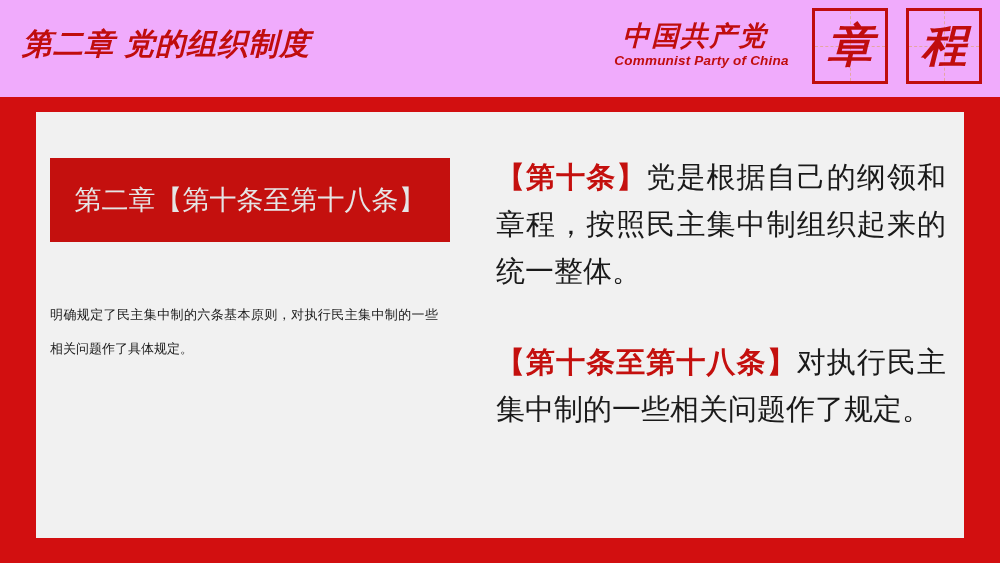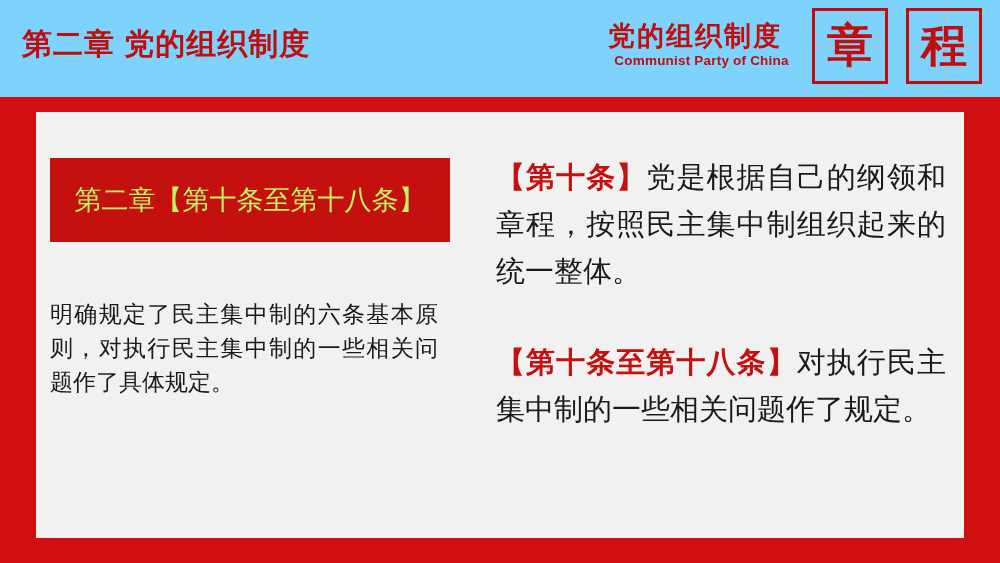--- a/index.html
+++ b/index.html
@@ -20,22 +20,23 @@
     background: #d20f10;
   }
 
   
   .header {
     position: absolute;
     left: 0;
     top: 0;
     width: 1000px;
     height: 97px;
-    background: #7dd3fc;
+    background: #f0abfc;
     box-sizing: border-box;
+    font-style: italic;
   }
   .header-title {
     position: absolute;
     left: 22px;
     top: 24px;
     font-size: 30px;
     font-weight: bold;
     color: #c00d0d;
     letter-spacing: 1px;
     font-family: "Liberation Sans", sans-serif;
@@ -131,32 +132,32 @@
     width: 400px;
     min-height: 84px;
     background: #c4100e;
     display: flex;
     align-items: center;
     justify-content: center;
     box-sizing: border-box;
     padding: 10px 16px;
   }
   .chapter-banner-text {
-    color: #bef264;
+    color: #e5e5e5;
     font-size: 27px;
     line-height: 40px;
     text-align: center;
     font-family: "Liberation Serif", serif;
   }
   .left-paragraph {
     position: absolute;
     left: 14px;
     top: 186px;
     width: 388px;
-    font-size: 23px;
+    font-size: 13px;
     line-height: 34px;
     color: #1a1a1a;
     font-family: "Liberation Serif", serif;
     text-align: justify;
   }
 
   
   .right-col {
     position: absolute;
     left: 440px;
@@ -184,21 +185,21 @@
 </style>
 </head>
 <body>
 
 <div class="slide">
 
   <div class="header">
     <div class="header-title">第二章 党的组织制度</div>
 
     <div class="brand-block">
-      <div class="brand-cn">党的组织制度</div>
+      <div class="brand-cn">中国共产党</div>
       <div class="brand-en">Communist Party of China</div>
     </div>
 
     <div class="char-box" id="char-box-1">
       <div class="inner-h"></div>
       <div class="inner-v"></div>
       <div class="glyph">章</div>
     </div>
 
     <div class="char-box" id="char-box-2">

